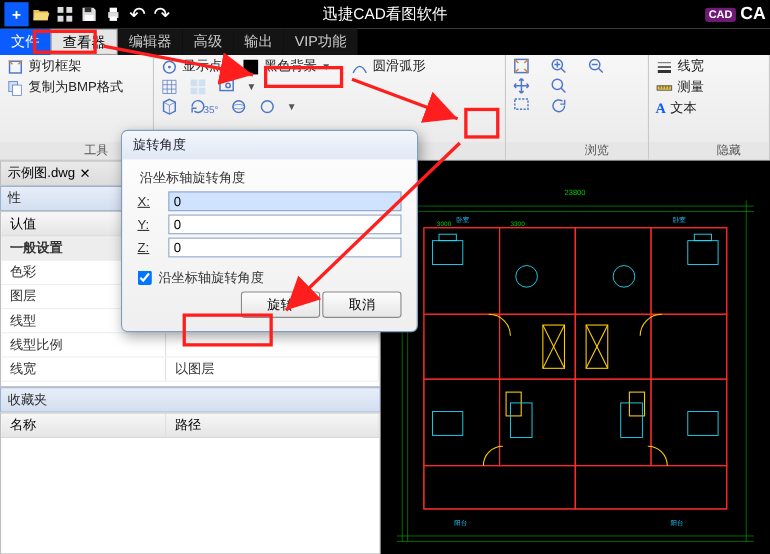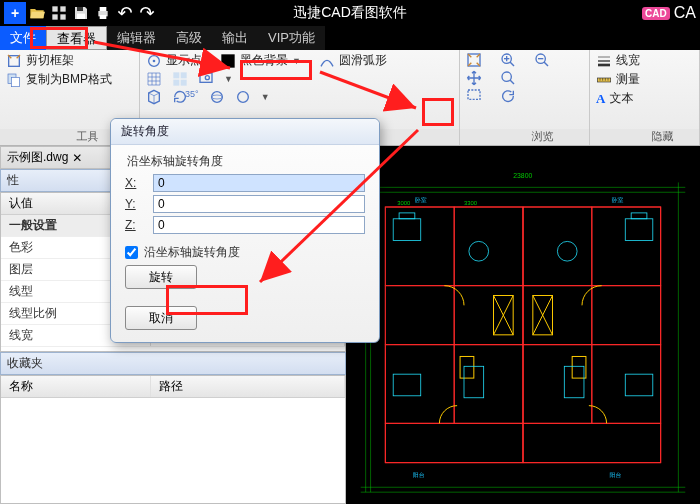--- a/index.html
+++ b/index.html
@@ -4,22 +4,22 @@
 <style>
   * { box-sizing: border-box; margin: 0; padding: 0; font-family: "Microsoft YaHei", SimSun, sans-serif; }
   body { width: 700px; height: 504px; background: #fff; position: relative; overflow: hidden; font-size: 12px; }
 
   
   .titlebar { height: 26px; background: #000; display: flex; align-items: center; padding: 0 4px; position: relative; }
   .tb-icon { width: 22px; height: 22px; display: inline-flex; align-items: center; justify-content: center; color: #fff; font-size: 14px; }
   .tb-add  { background: #0b5cff; color: #fff; font-weight: bold; }
   .title-center { position: absolute; left: 50%; transform: translateX(-50%); color: #fff; font-size: 14px; }
   .tb-right { margin-left: auto; display: flex; align-items: center; }
-  .cad-badge { background: #ec4899; color: #fff; padding: 1px 3px; border-radius: 3px; font-size: 10px; font-weight: bold; margin-right: 4px; }
-  .tb-cad-big { color: #fff; font-size: 16px; font-weight: normal; }
+  .cad-badge { background: #701a75; color: #fff; padding: 1px 3px; border-radius: 3px; font-size: 10px; font-weight: bold; margin-right: 4px; }
+  .tb-cad-big { color: #fff; font-size: 16px; font-weight: bold; }
 
   
   .menubar { height: 24px; background: #000; display: flex; align-items: stretch; }
   .menu-file { background: #0b5cff; color: #fff; padding: 3px 10px; font-size: 13px; }
   .menu-item { color: #ccc; padding: 3px 10px; font-size: 13px; background: #141414; text-align: right; }
   .menu-item.active { background: #e6e6e6; color: #000; border: 1px solid #999; }
 
   
   .ribbon { height: 96px; background: linear-gradient(#f7f7f7,#e9e9e9); border-bottom: 1px solid #b5b5b5; display: flex; position: relative; }
   .ribbon-group { border-right: 1px solid #c9c9c9; display: flex; flex-direction: column; }
@@ -49,21 +49,21 @@
   
   .dialog { position: absolute; top: 118px; left: 110px; width: 270px; background: linear-gradient(#fefefe,#efefef); border: 1px solid #7e9cc1; border-radius: 6px; box-shadow: 2px 4px 12px rgba(0,0,0,.35); }
   .dlg-title { background: linear-gradient(#f4f7fb,#dfe8f5); border-bottom: 1px solid #c6d3e6; border-radius: 6px 6px 0 0; padding: 4px 10px; font-size: 12px; color: #223; }
   .dlg-body { padding: 8px 14px 12px; }
   .dlg-group-label { font-size: 12px; color: #333; margin-bottom: 4px; padding-left: 2px; }
   .dlg-row { display: flex; align-items: center; gap: 10px; margin: 3px 0; }
   .dlg-row label { width: 18px; font-size: 12px; color: #333; text-decoration: underline; }
   .dlg-row input[type=text] { flex: 1; border: 1px solid #8ea6c6; padding: 1px 4px; font-size: 12px; height: 18px; }
   .dlg-row input.sel { background: #cfe3ff; }
   .dlg-check { display: flex; align-items: center; gap: 6px; margin: 10px 0 4px; font-size: 12px; color: #333; }
-  .dlg-btns { display: flex; justify-content: flex-end; gap: 17px; margin-top: 4px; flex-direction: column; }
+  .dlg-btns { display: flex; justify-content: flex-end; gap: 2px; margin-top: 4px; }
   .dlg-btn { width: 72px; height: 24px; background: linear-gradient(#fdfdfd,#e6e6e6); border: 1px solid #8a8a8a; border-radius: 3px; font-size: 12px; cursor: pointer; }
 
   
   .redbox { position: absolute; border: 3px solid #ff1e1e; pointer-events: none; }
   svg.arrows { position: absolute; top: 0; left: 0; width: 700px; height: 504px; pointer-events: none; }
 
   
   .svgicon { width: 16px; height: 16px; }
 </style>
 </head>
@@ -183,21 +183,21 @@
               <rect x="3" y="3" width="18" height="14" fill="none" stroke="#4f77c8" stroke-width="2"></rect>
               <circle cx="14" cy="10" r="3" fill="none" stroke="#4f77c8" stroke-width="2"></circle>
             </svg>
           <span style="font-size:9px;color:#555;">▼</span>
         </div>
         <div class="rb-row" style="gap:10px;">
           <svg class="ic" viewBox="0 0 24 24">
               <path d="M12 2l8 4v12l-8 4-8-4V6z" fill="none" stroke="#4f77c8" stroke-width="2"></path>
               <path d="M4 6l8 4 8-4 M12 10v12" stroke="#4f77c8" fill="none"></path>
             </svg>
-          <span style="display:inline-flex;align-items:flex-start;">
+          <span style="display:inline-flex;align-items:flex-end;">
             <svg class="ic" viewBox="0 0 24 24">
                 <path d="M4 12a8 8 0 1 1 3 6" fill="none" stroke="#4f77c8" stroke-width="2"></path>
                 <path d="M4 20v-6h6" fill="none" stroke="#4f77c8" stroke-width="2"></path>
               </svg>
             <span style="font-size:9px;color:#4f77c8;margin-left:-3px;">35°</span>
           </span>
           <svg class="ic" viewBox="0 0 24 24">
               <circle cx="12" cy="12" r="8" fill="none" stroke="#4f77c8" stroke-width="2"></circle>
               <ellipse cx="12" cy="12" rx="8" ry="3" fill="none" stroke="#4f77c8"></ellipse>
             </svg>

